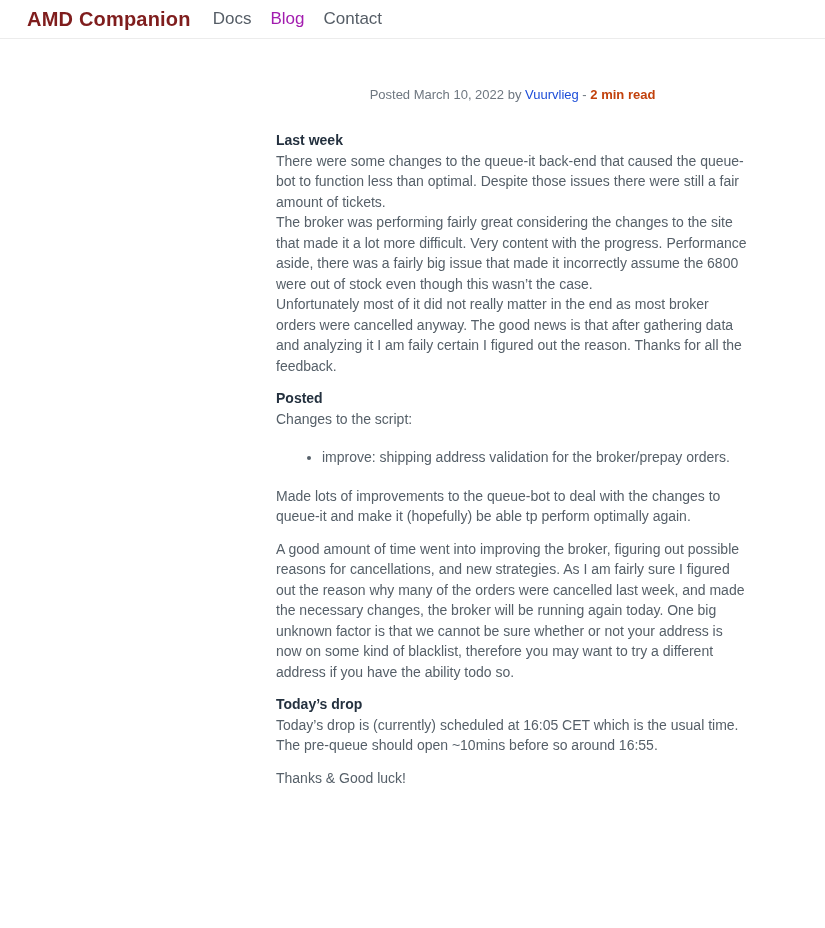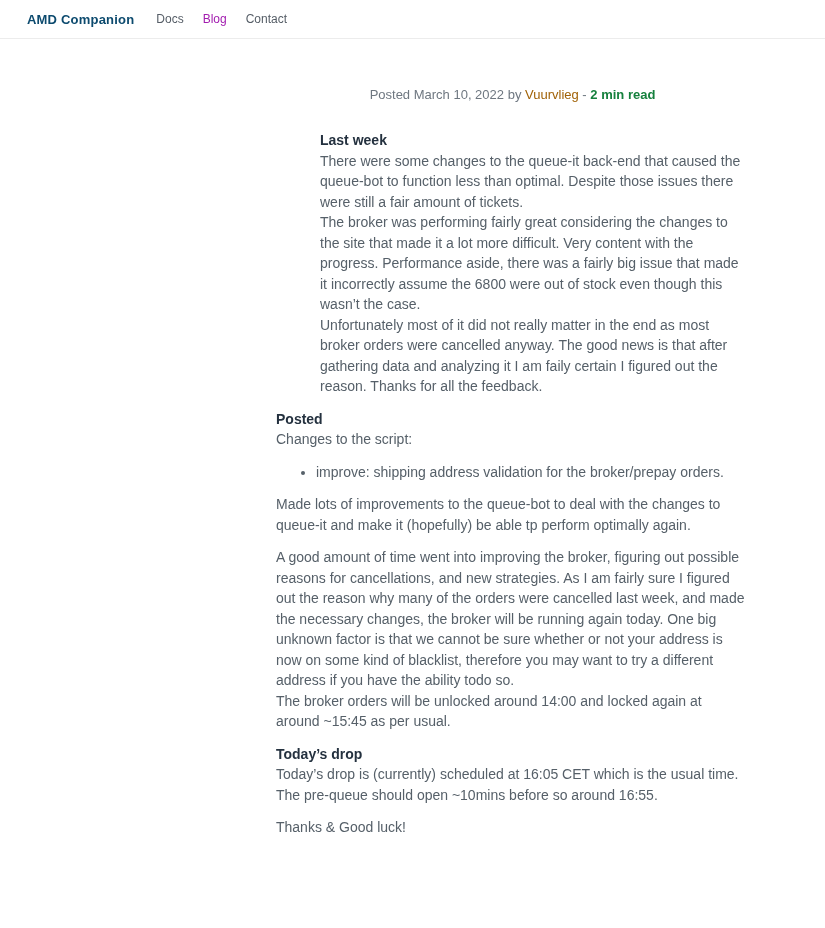--- a/index.html
+++ b/index.html
@@ -15,34 +15,34 @@
   
   .site-header {
     display: flex;
     align-items: center;
     height: 39px;
     padding: 0 27px;
     border-bottom: 1px solid #ececec;
     background: #ffffff;
   }
   .brand {
-    font-size: 13px;
+    font-size: 20px;
     font-weight: bold;
-    color: #0c4a6e;
+    color: #7f1d1d;
     letter-spacing: 0.2px;
     text-decoration: none;
     cursor: pointer;
   }
   .main-nav {
     display: flex;
     margin-left: 22px;
     gap: 19px;
   }
   .nav-link {
-    font-size: 12px;
+    font-size: 17px;
     color: #555d66;
     text-decoration: none;
     cursor: pointer;
   }
   .nav-link.active { color: #a21caf; }
 
   
   .post {
     width: 473px;
     margin-left: 276px;
@@ -57,45 +57,45 @@
     text-align: center;
     letter-spacing: 0.3px;
   }
   .post-byline {
     margin-top: 16px;
     text-align: center;
     font-size: 13px;
     color: #6e7780;
   }
   .author-link {
-    color: #a16207;
+    color: #1d4ed8;
     text-decoration: none;
     cursor: pointer;
   }
   .read-time {
     font-weight: bold;
-    color: #15803d;
+    color: #c2410c;
   }
   .post-body {
     margin-top: 28px;
     font-size: 14px;
     line-height: 20.5px;
     color: #566069;
   }
   .post-body p { margin: 12px 0; }
-  .post-body p:first-child { margin-top: 0; margin-left: 44px; }
+  .post-body p:first-child { margin-top: 0; }
   .sec-h {
     font-weight: bold;
     color: #24313f;
   }
   .post-body ul {
     margin: 12px 0;
     padding-left: 28px;
   }
-  .post-body li { margin: 12px; }
+  .post-body li { margin: 18px; }
 </style>
 </head>
 <body>
 
 <header class="site-header">
   <a class="brand">AMD Companion</a>
   <nav class="main-nav">
     <a class="nav-link">Docs</a>
     <a class="nav-link active">Blog</a>
     <a class="nav-link">Contact</a>
@@ -128,21 +128,20 @@
     <ul>
       <li>improve: shipping address validation for the broker/prepay orders.</li>
     </ul>
 
     <p>
       <span>Made lots of improvements to the queue-bot to deal with the changes to queue-it and make it (hopefully) be able tp perform optimally again.</span>
     </p>
 
     <p>
       <span>A good amount of time went into improving the broker, figuring out possible reasons for cancellations, and new strategies. As I am fairly sure I figured out the reason why many of the orders were cancelled last week, and made the necessary changes, the broker will be running again today. One big unknown factor is that we cannot be sure whether or not your address is now on some kind of blacklist, therefore you may want to try a different address if you have the ability todo so.</span><br>
-      <span>The broker orders will be unlocked around 14:00 and locked again at around ~15:45 as per usual.</span>
     </p>
 
 
     <p>
       <strong class="sec-h">Today’s drop</strong><br>
       <span>Today’s drop is (currently) scheduled at 16:05 CET which is the usual time. The pre-queue should open ~10mins before so around 16:55.</span>
     </p>
 
     <p>
       <span>Thanks &amp; Good luck!</span>

